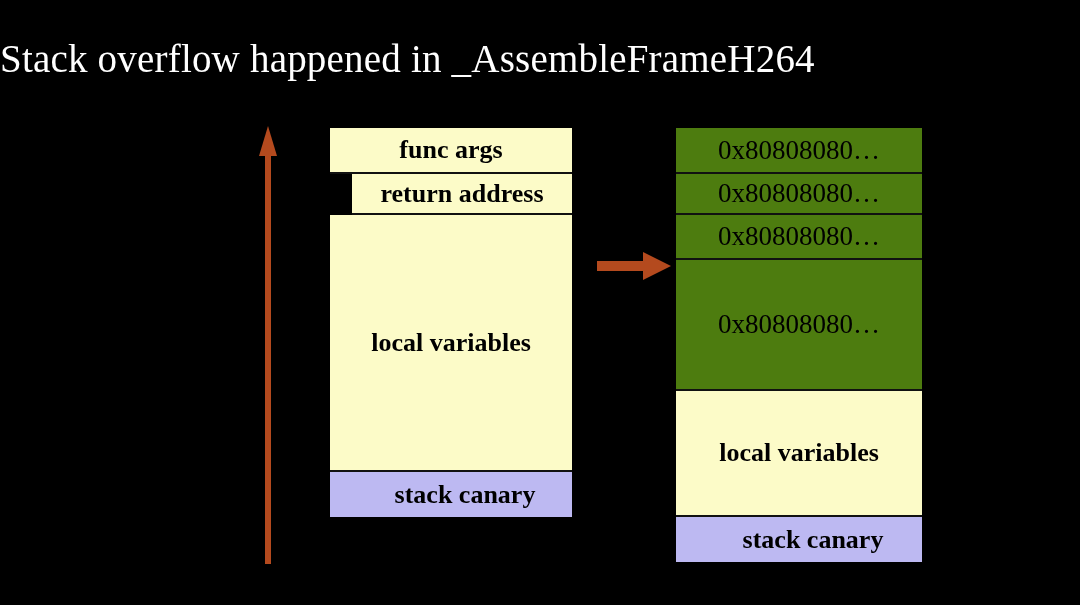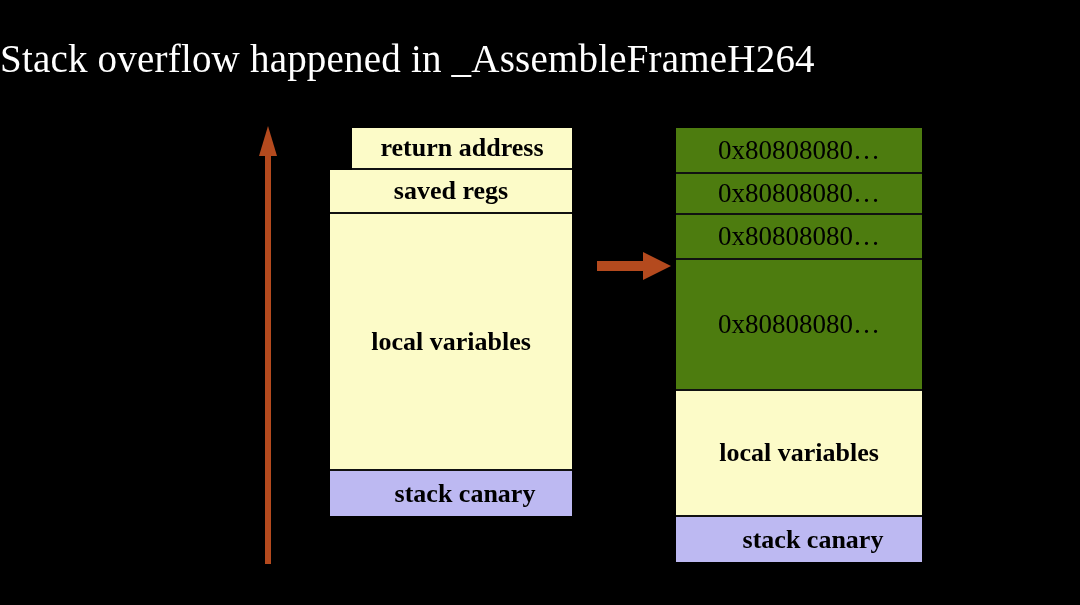--- a/index.html
+++ b/index.html
@@ -114,22 +114,22 @@
     <polygon points="10,0 19,30 1,30" fill="#B44A1E"></polygon>
     <rect x="7" y="26" width="6" height="412" fill="#B44A1E"></rect>
   </svg>
 
   <svg class="transition-arrow" viewBox="0 0 74 34" preserveAspectRatio="none">
     <rect x="0" y="12" width="50" height="10" fill="#B44A1E"></rect>
     <polygon points="46,3 74,17 46,31" fill="#B44A1E"></polygon>
   </svg>
 
   <div class="stack left">
+      <div class="cell fill-yellow" style="height: 10.5%;">func args</div>
       <div class="cell fill-yellow" style="height: 9.6%; margin-left: 22px;">return address</div>
-      <div class="cell fill-yellow" style="height: 10.3%;">saved regs</div>
       <div class="cell fill-yellow" style="height: 59.2%;">local variables</div>
       <div class="cell fill-purple" style="height: 10.4%;">stack canary</div>
     </div>
 
   <div class="stack right">
       <div class="cell fill-red mono-hex" style="height: 10.5%;">0x80808080…</div>
       <div class="cell fill-red mono-hex" style="height: 9.6%;">0x80808080…</div>
       <div class="cell fill-red mono-hex" style="height: 10.3%;">0x80808080…</div>
       <div class="cell fill-red mono-hex" style="height: 30.2%;">0x80808080…</div>
       <div class="cell fill-yellow" style="height: 29%;">local variables</div>

